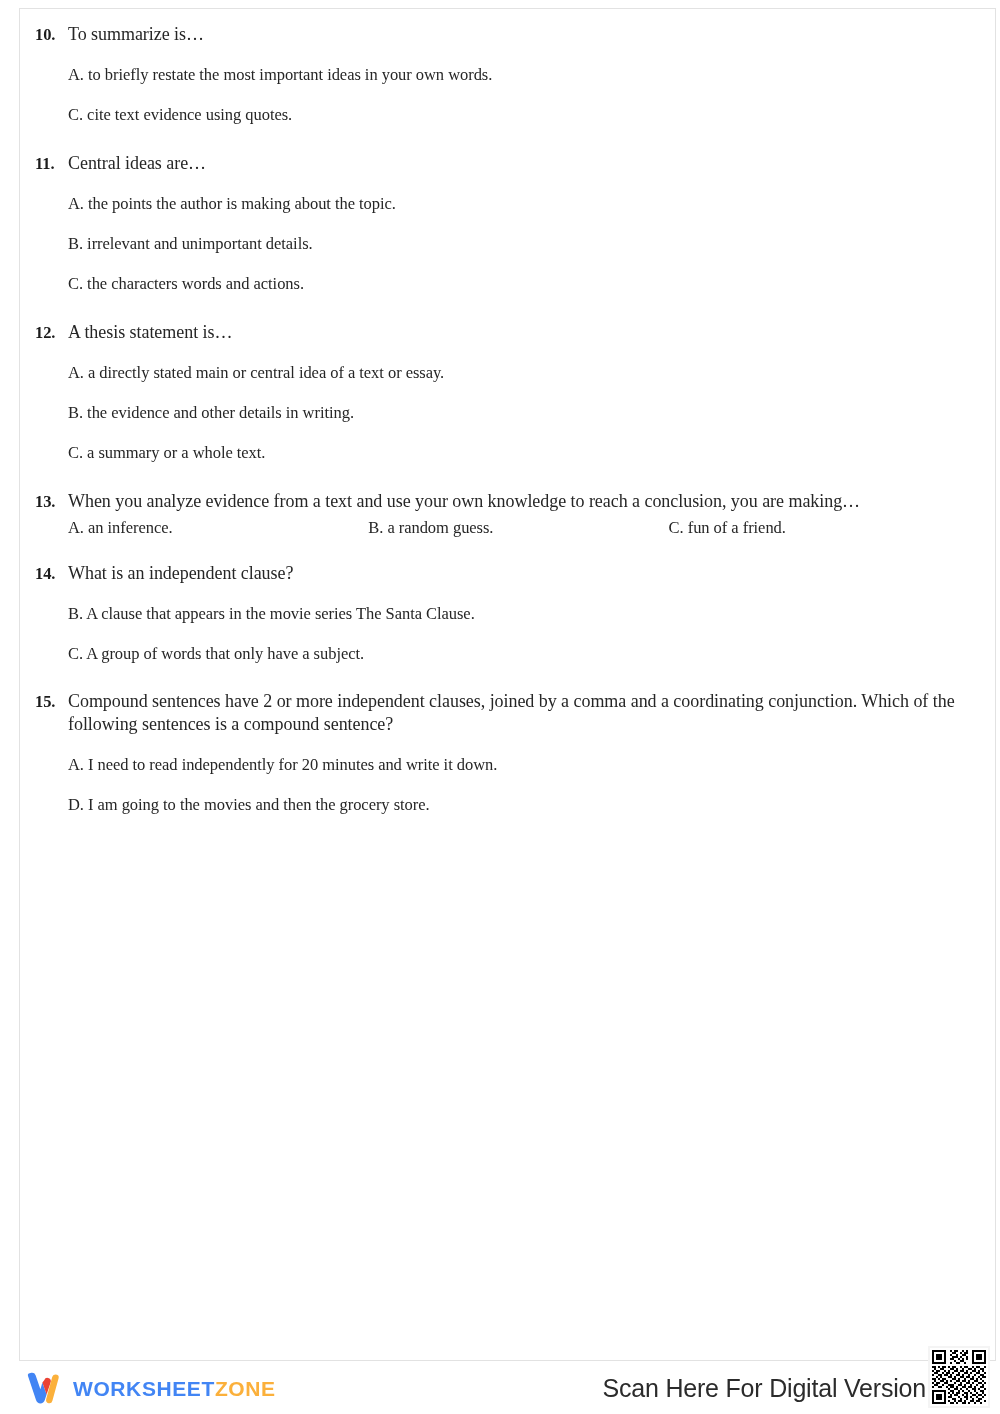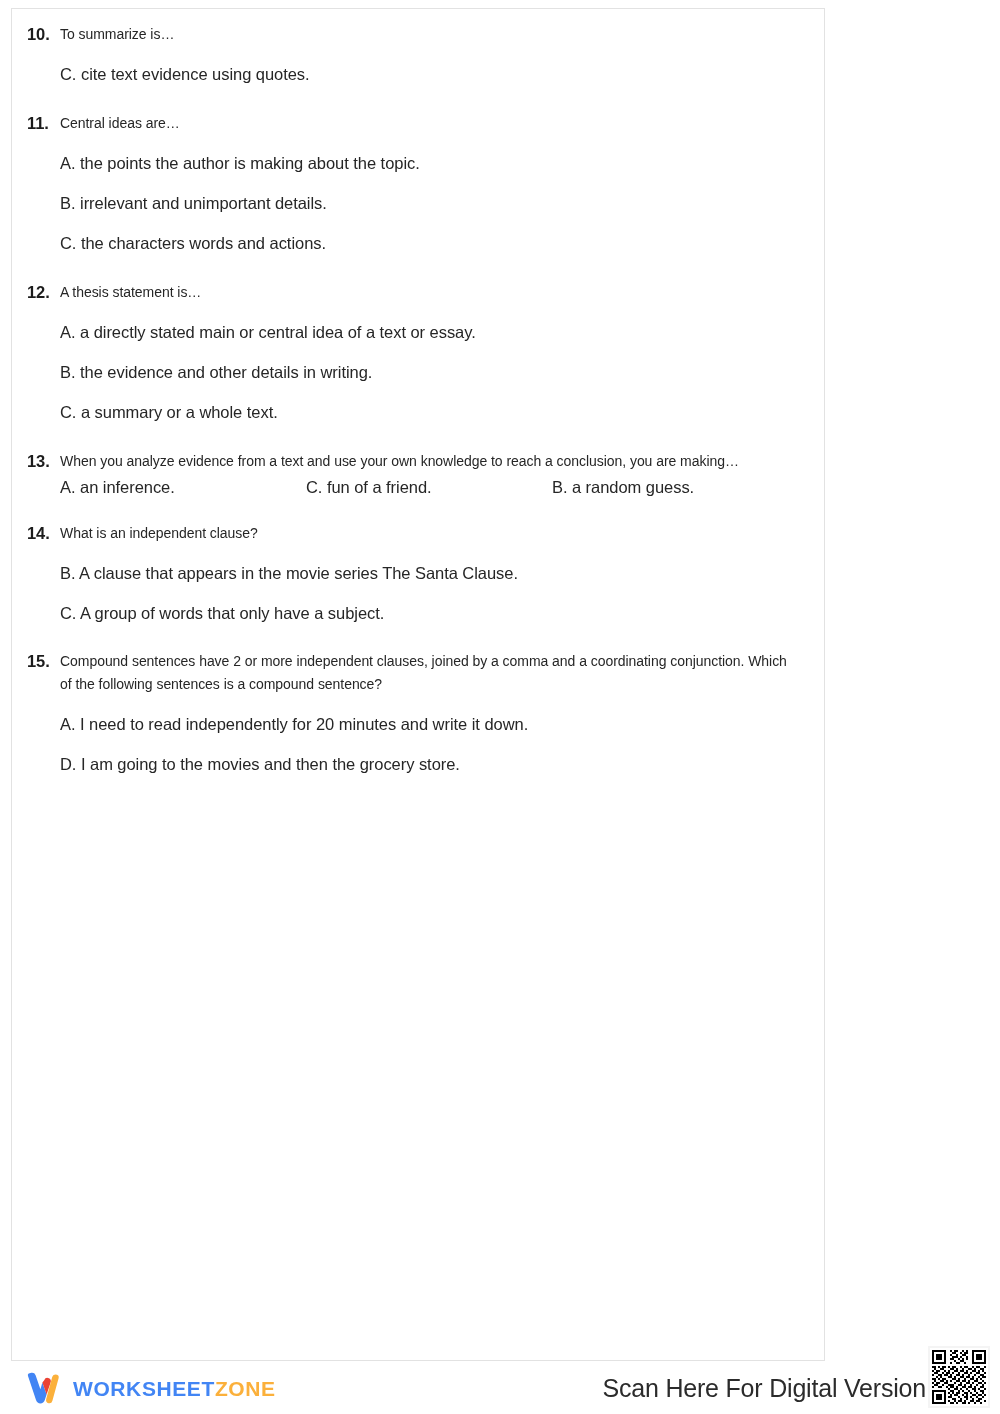--- a/index.html
+++ b/index.html
@@ -11,27 +11,28 @@
     width: 1000px;
     height: 1414px;
     font-family: "Liberation Sans", sans-serif;
     color: #262626;
     position: relative;
     overflow: hidden;
   }
 
   .page {
     position: absolute;
-    left: 11px;
+    left: 19px;
     top: 8px;
-    width: 814px;
+    width: 977px;
     height: 1353px;
     border: 1px solid #e2e2e2;
     background: #ffffff;
     box-sizing: border-box;
+    font-family: Liberation Serif, serif;
   }
 
   .content {
     position: absolute;
     left: 15px;
     top: 14px;
     right: 26px;
   }
 
   
@@ -47,21 +48,21 @@
     flex: 0 0 33px;
     text-align: left;
     color: #1c1c1c;
     letter-spacing: -0.1px;
   }
   .q-body {
     flex: 1 1 auto;
     min-width: 0;
   }
   .q-stem {
-    font-size: 14px;
+    font-size: 18px;
     line-height: 23px;
     color: #262626;
     letter-spacing: -0.05px;
   }
 
   
   .options {
     margin-top: 0;
   }
   .option {
@@ -143,20 +144,21 @@
 <body>
 
 <div class="page">
   <div class="content">
 
     <div class="question">
       <div class="q-num">10.</div>
       <div class="q-body">
         <div class="q-stem">To summarize is…</div>
         <div class="options">
+          <div class="option">A. to briefly restate the most important ideas in your own words.</div>
           <div class="option">C. cite text evidence using quotes.</div>
         </div>
       </div>
     </div>
     <div class="gap-10"></div>
 
     <div class="question">
       <div class="q-num">11.</div>
       <div class="q-body">
         <div class="q-stem">Central ideas are…</div>
@@ -181,22 +183,22 @@
       </div>
     </div>
     <div class="gap-12"></div>
 
     <div class="question">
       <div class="q-num">13.</div>
       <div class="q-body">
         <div class="q-stem">When you analyze evidence from a text and use your own knowledge to reach a conclusion, you are making…</div>
         <div class="options row">
           <div class="option">A. an inference.</div>
+          <div class="option">B. a random guess.</div>
           <div class="option">C. fun of a friend.</div>
-          <div class="option">B. a random guess.</div>
         </div>
       </div>
     </div>
     <div class="gap-13"></div>
 
     <div class="question">
       <div class="q-num">14.</div>
       <div class="q-body">
         <div class="q-stem">What is an independent clause?</div>
         <div class="options">

